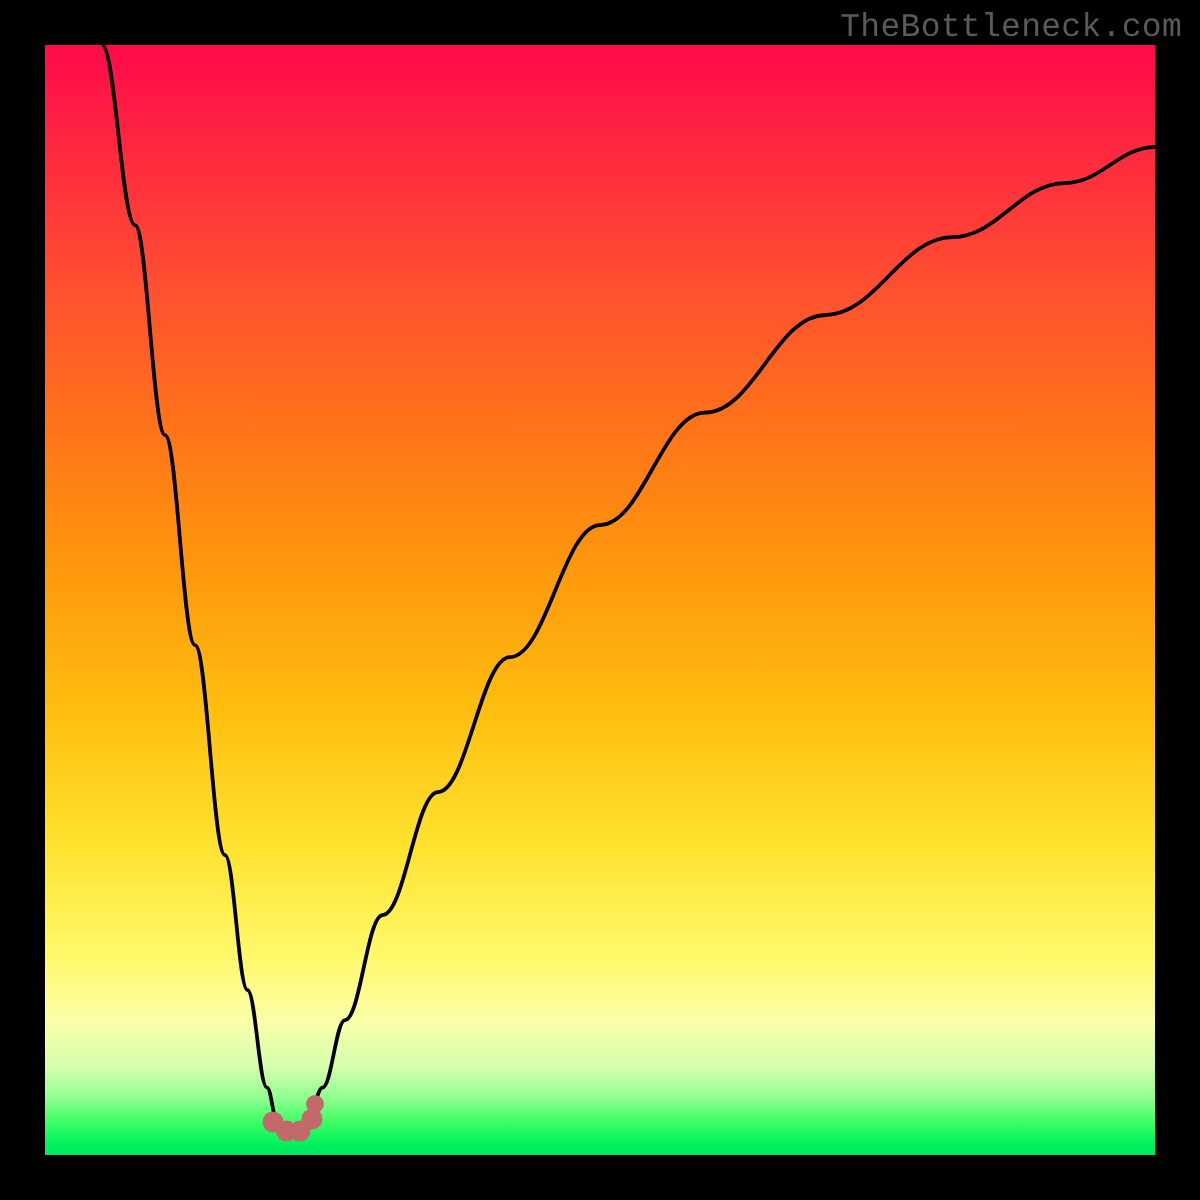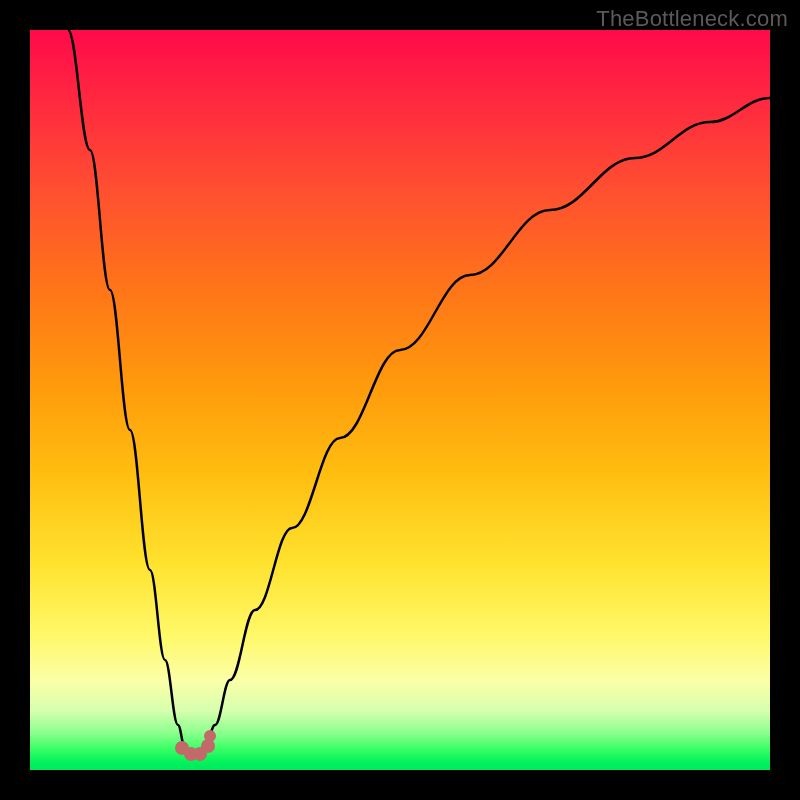--- a/index.html
+++ b/index.html
@@ -30,21 +30,21 @@
       #8bff8e 95%,
       #3eff67 97%,
       #00f25a 99%,
       #00e864 100%
     );
   }
   .watermark {
     position: absolute;
     top: 6px;
     right: 12px;
-    font-family: Liberation Sans, sans-serif;
+    font-family: Liberation Mono, monospace;
     font-size: 22px;
     color: #5a5a5a;
     letter-spacing: 0.2px;
     text-align: right;
   }
   svg.curves {
     position: absolute;
     left: 0;
     top: 0;
     width: 740px;

